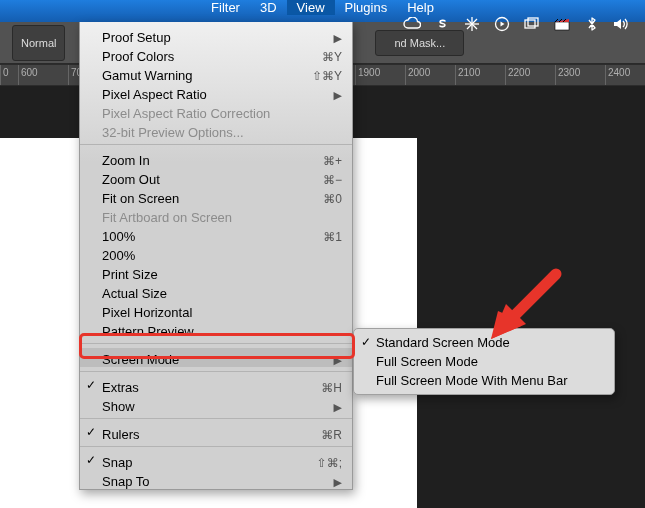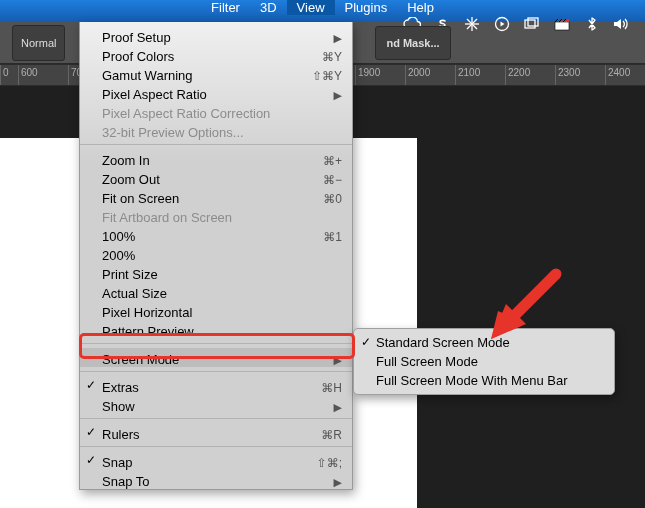--- a/index.html
+++ b/index.html
@@ -36,23 +36,22 @@
   }
   .toolbar .combo {
     background: #3f3f3f; color: #ddd; font-size: 11px;
     border: 1px solid #2a2a2a; border-radius: 3px;
     height: 36px; display: flex; align-items: center;
     padding: 0 8px;
   }
   .toolbar .btn {
     background: #3f3f3f; color: #ddd; font-size: 11px;
     border: 1px solid #2a2a2a; border-radius: 3px;
-    height: 34px; display:flex; align-items:center; padding: 0 10px;
+    height: 26px; display:flex; align-items:center; padding: 0 18px;
     margin-left: 300px;
-    font-weight: bold;
   }
 
   
   .ruler {
     height: 22px;
     background: #444;
     border-top: 1px solid #2c2c2c;
     border-bottom: 1px solid #2c2c2c;
     display: flex; align-items: center;
     color: #b0b0b0; font-size: 10px;

